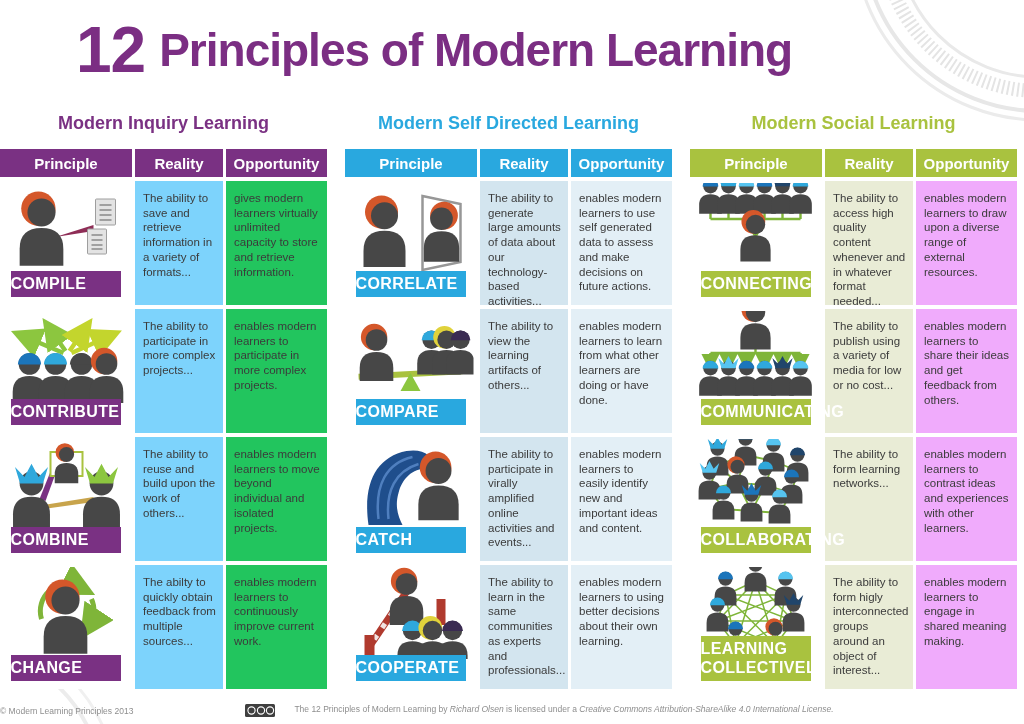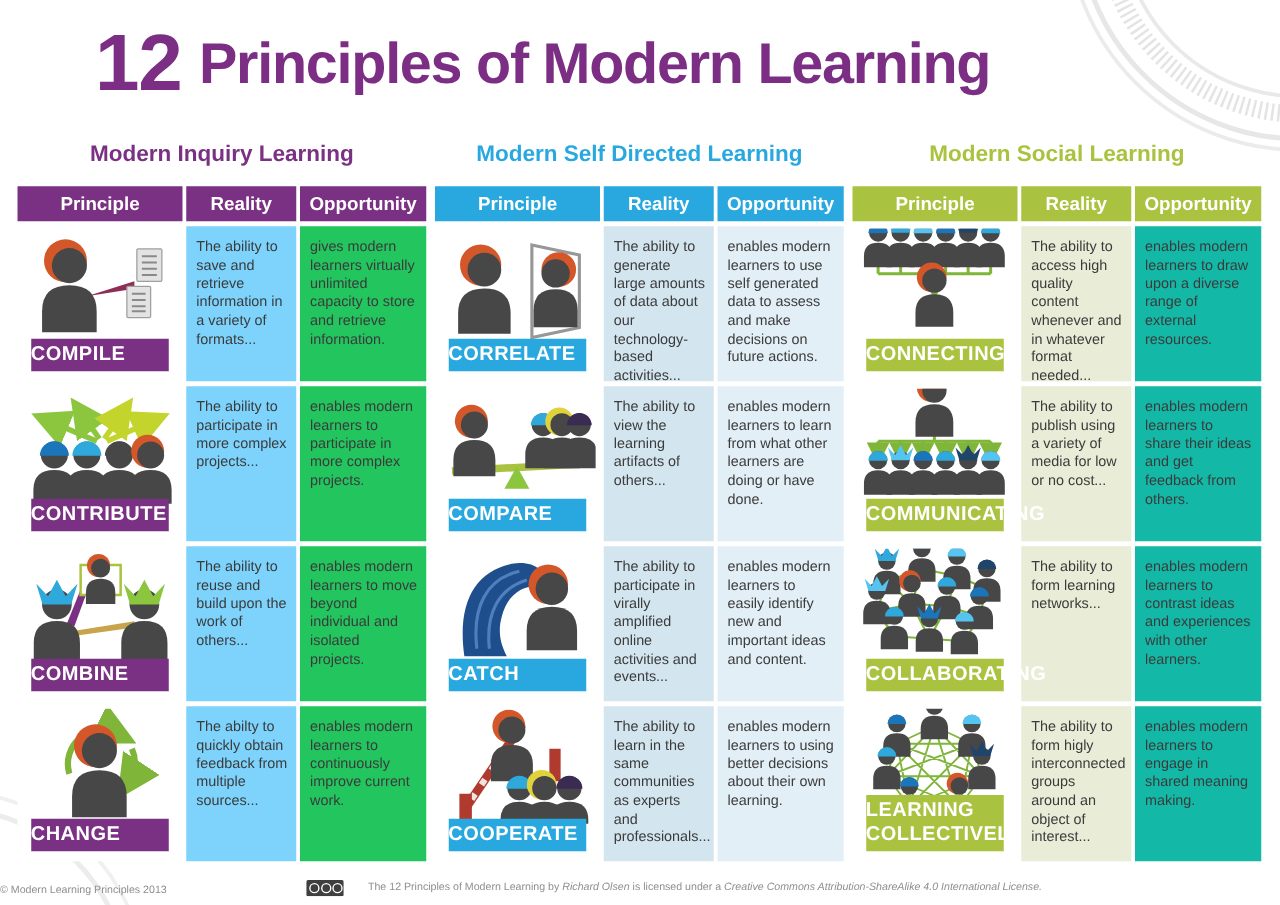--- a/index.html
+++ b/index.html
@@ -8,21 +8,21 @@
     background:#ffffff;font-family:"Liberation Sans",sans-serif;
   }
   .deco{position:absolute;pointer-events:none;}
   .deco-tr{top:0;right:0;}
   .deco-bl{bottom:0;left:0;}
 
   .page-title{display:flex;align-items:center;gap:14px;margin:18px 0 0 76px;color:#7B2E83;font-weight:bold;letter-spacing:-1px;}
   .page-title .num{font-size:64px;line-height:1;}
   .page-title .txt{font-size:46px;line-height:1;}
 
-  .groups{display:flex;gap:7px;padding-left:14px;margin-top:30px;}
+  .groups{display:flex;gap:18px;margin-top:30px;}
   .group{width:327px;}
   .group h2{margin:0 0 15px 0;text-align:center;font-size:18px;font-weight:bold;line-height:22px;}
 
   .grid{display:grid;grid-template-columns:132px 88px 101px;gap:4px 3px;}
   .hcell{height:28px;display:flex;align-items:center;justify-content:center;color:#fff;font-weight:bold;font-size:15px;}
   .pcell{height:124px;position:relative;background:#fff;}
   .rcell,.ocell{height:124px;box-sizing:border-box;padding:10px 7px 4px 8px;font-size:11.5px;line-height:1.28;color:#3b3b3b;}
 
   .icon{position:absolute;top:2px;left:50%;transform:translateX(-50%);}
   .plabel{position:absolute;bottom:8px;left:8%;width:84%;color:#fff;font-weight:bold;font-size:16px;line-height:1.15;text-align:left;padding:4px 0;letter-spacing:.4px;}
@@ -33,21 +33,21 @@
   .sec-inquiry .ocell{background:#22c55e;}
 
   .sec-sd h2{color:#29A8DF;}
   .sec-sd .hcell,.sec-sd .plabel{background:#29A8DF;}
   .sec-sd .rcell{background:#D3E5EF;}
   .sec-sd .ocell{background:#E3EFF6;}
 
   .sec-social h2{color:#A9C23F;}
   .sec-social .hcell,.sec-social .plabel{background:#A9C23F;}
   .sec-social .rcell{background:#E9ECD6;}
-  .sec-social .ocell{background:#14b8a6;}
+  .sec-social .ocell{background:#f0abfc;}
 
   .footer{position:absolute;bottom:7px;left:0;width:100%;display:flex;align-items:center;font-size:8.5px;color:#8E8E8E;}
   .footer .copy{}
   .footer .lic{margin-left:112px;display:flex;align-items:flex-start;gap:19px;}
   .footer i{font-style:italic;}
 </style>
 </head>
 <body>
 
 <svg width="0" height="0" style="position:absolute" aria-hidden="true">

